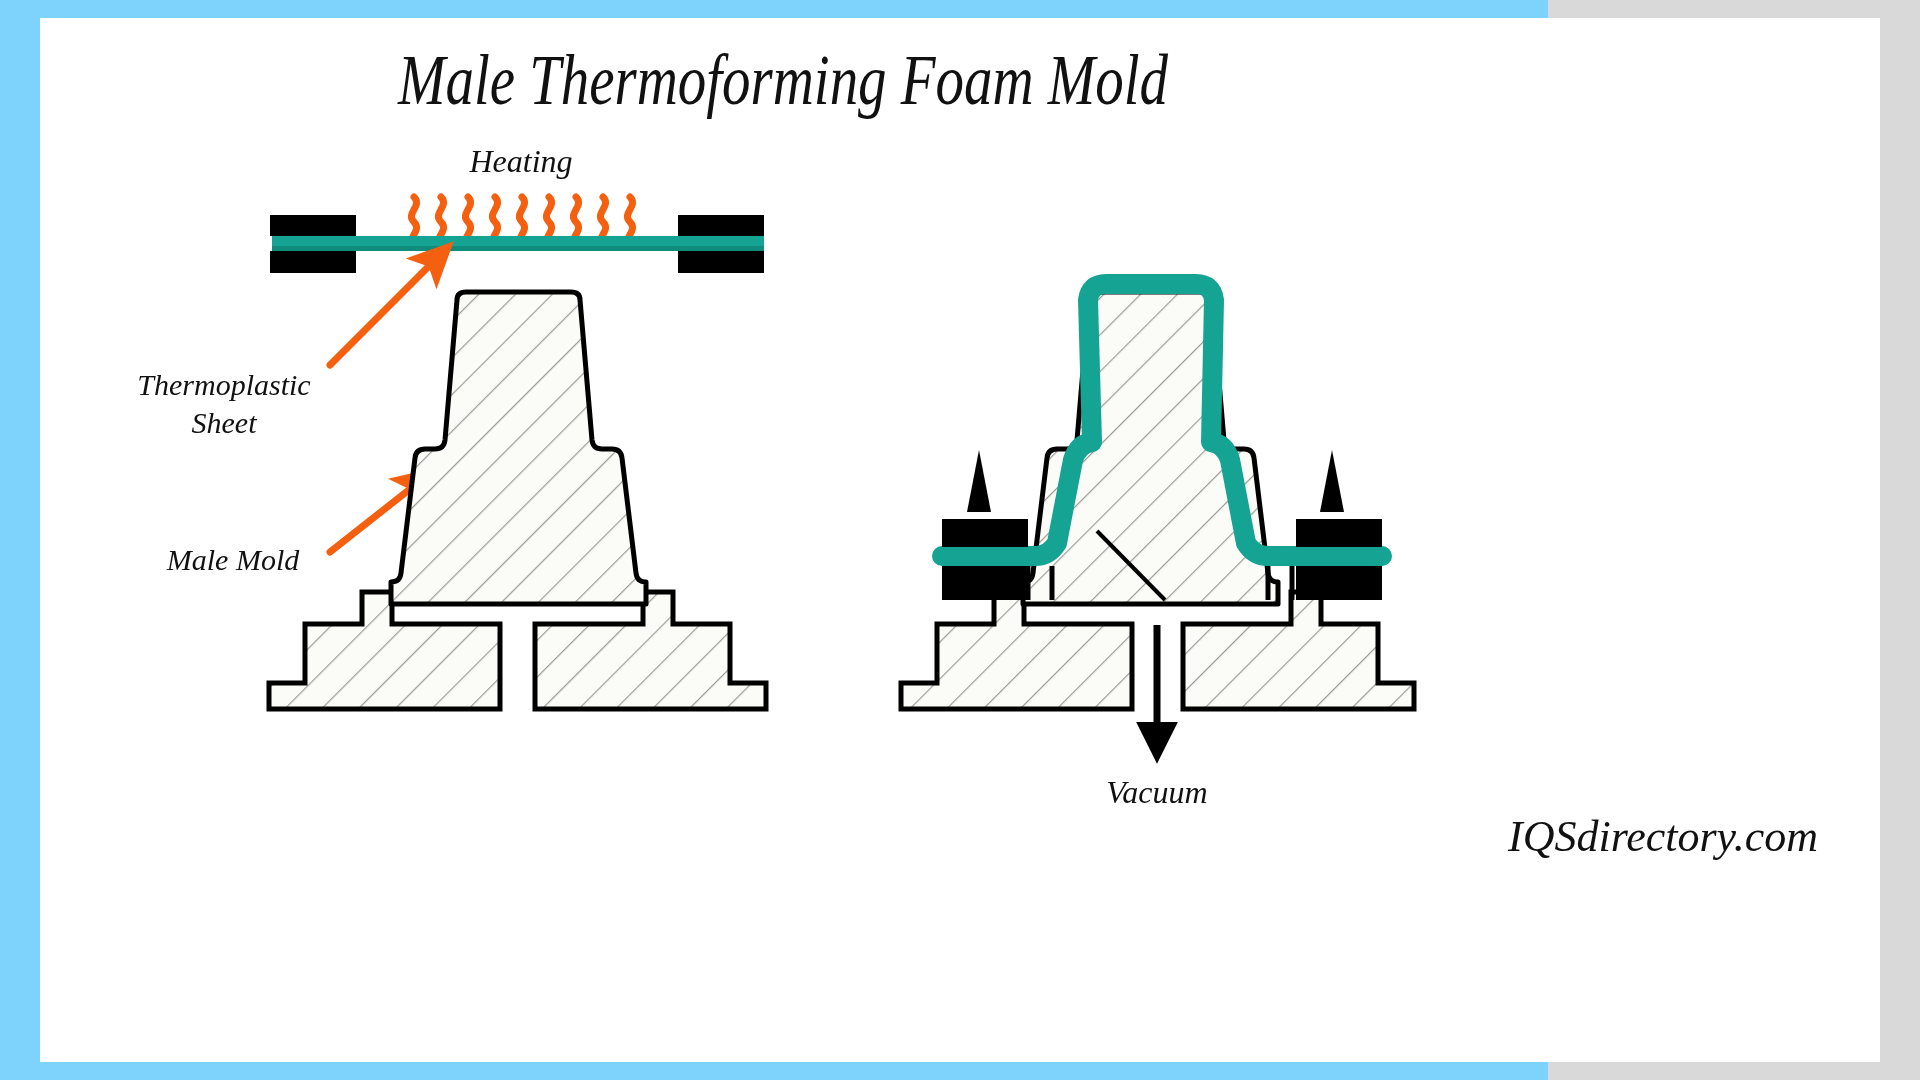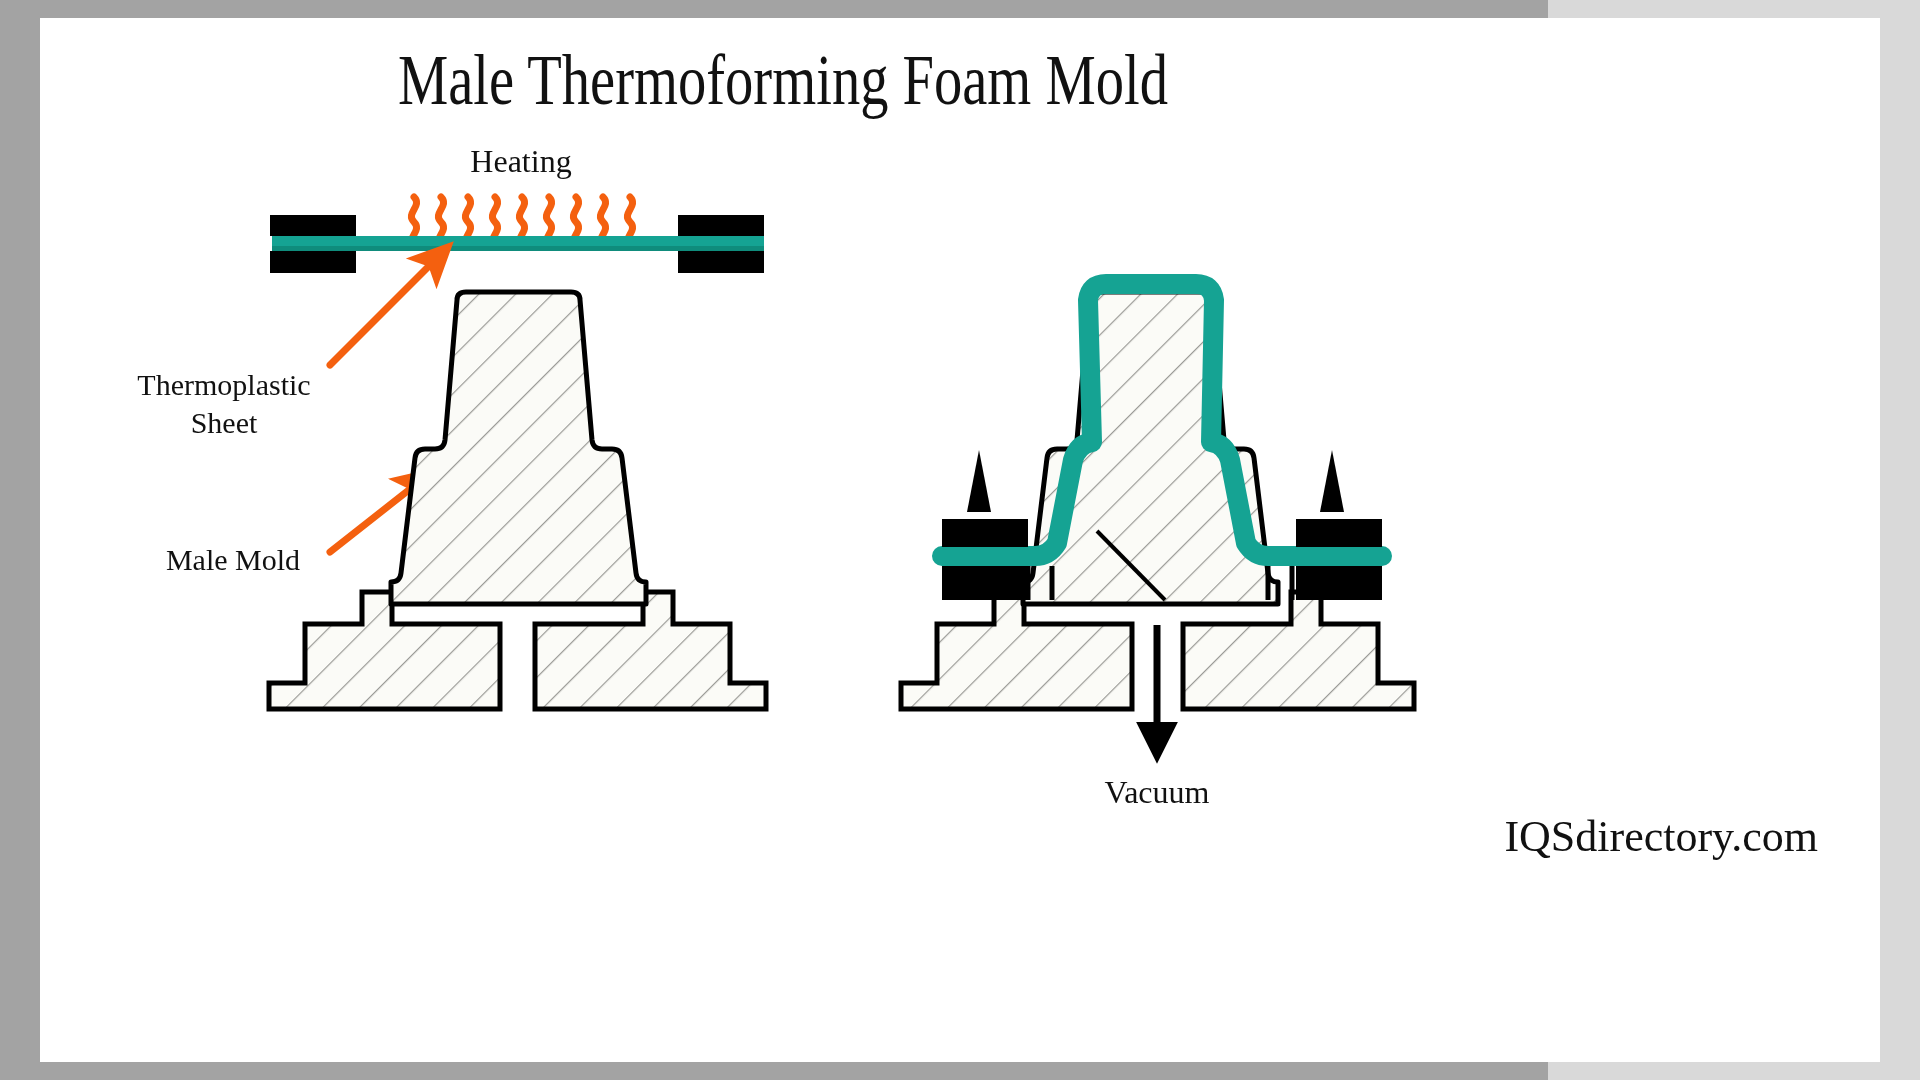--- a/index.html
+++ b/index.html
@@ -10,22 +10,23 @@
   body {
     width: 1920px;
     height: 1080px;
     overflow: hidden;
     font-family: "Liberation Serif", "DejaVu Serif", serif;
   }
   #page {
     position: relative;
     width: 1548px;
     height: 1080px;
-    background: #a3a3a3;
+    background: #7dd3fc;
     box-sizing: border-box;
+    font-style: italic;
   }
   #canvas {
     position: absolute;
     left: 40px;
     top: 18px;
     width: 1840px;
     height: 1044px;
     background: #ffffff;
   }
   #svgroot {

